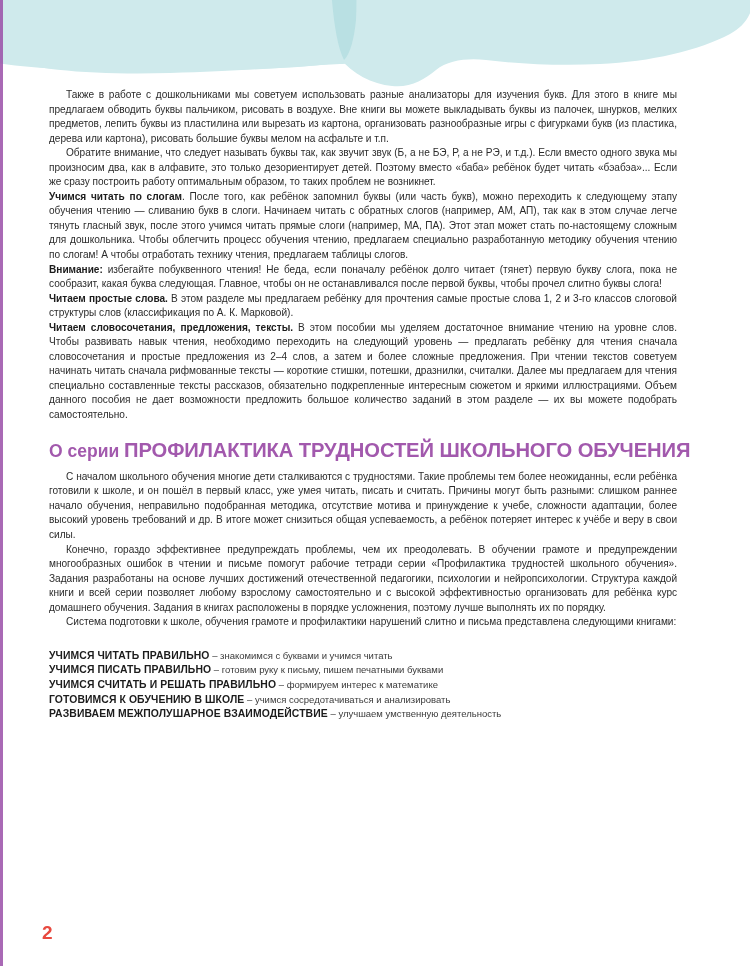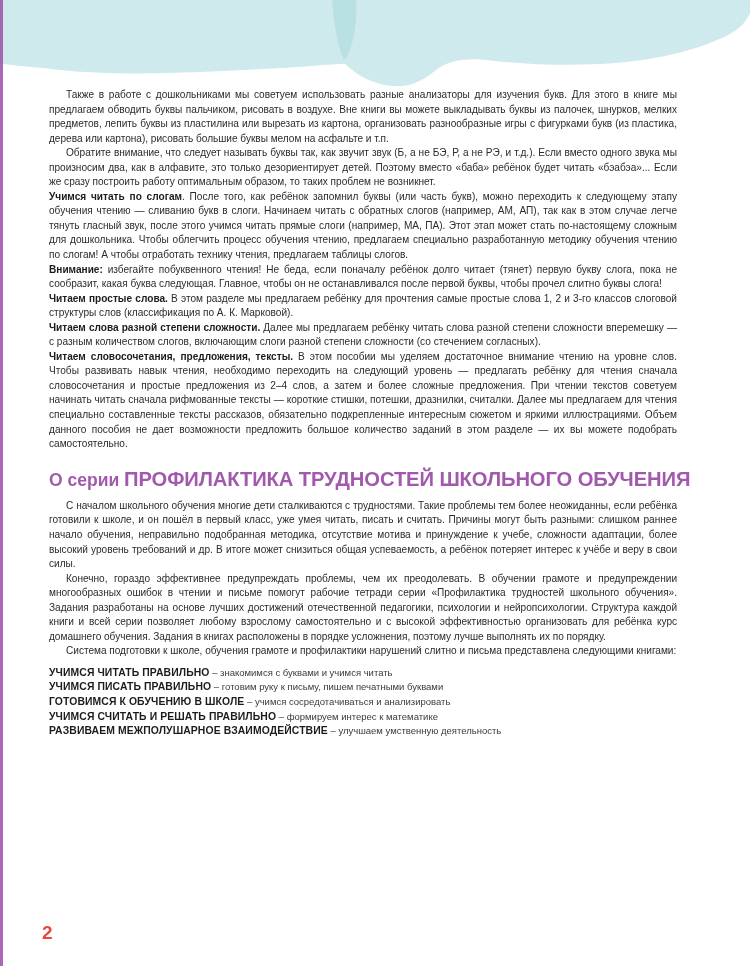--- a/index.html
+++ b/index.html
@@ -77,21 +77,21 @@
     text-align: right;
   }
   #section-heading .main-words {
     font-size: 20.2px;
     font-weight: bold;
     letter-spacing: -0.1px;
   }
 
   
   #book-list {
-    margin-top: 7px;
+    margin-top: 19px;
   }
   .book-row {
     font-size: 10.1px;
     line-height: 14.6px;
     color: #2b2b2b;
     white-space: nowrap;
   }
   .book-title {
     font-weight: bold;
     font-size: 10.4px;
@@ -135,35 +135,34 @@
 
 <div id="content">
 
   <p class="body">Также в работе с дошкольниками мы советуем использовать разные анализаторы для изучения букв. Для этого в книге мы предлагаем обводить буквы пальчиком, рисовать в воздухе. Вне книги вы можете выкладывать буквы из палочек, шнурков, мелких предметов, лепить буквы из пластилина или вырезать из картона, организовать разнообразные игры с фигурками букв (из пластика, дерева или картона), рисовать большие буквы мелом на асфальте и т.п.</p>
   <p class="body">Обратите внимание, что следует называть буквы так, как звучит звук (Б, а не БЭ, Р, а не РЭ, и т.д.). Если вместо одного звука мы произносим два, как в алфавите, это только дезориентирует детей. Поэтому вместо «баба» ребёнок будет читать «бэабэа»... Если же сразу построить работу оптимальным образом, то таких проблем не возникнет.</p>
 
   <div class="runs">
     <p class="run"><b class="lead">Учимся читать по слогам</b><span>. После того, как ребёнок запомнил буквы (или часть букв), можно переходить к следующему этапу обучения чтению — сливанию букв в слоги. Начинаем читать с обратных слогов (например, АМ, АП), так как в этом случае легче тянуть гласный звук, после этого учимся читать прямые слоги (например, МА, ПА). Этот этап может стать по-настоящему сложным для дошкольника. Чтобы облегчить процесс обучения чтению, предлагаем специально разработанную методику обучения чтению по слогам! А чтобы отработать технику чтения, предлагаем таблицы слогов.</span></p>
     <p class="run"><b class="lead">Внимание:</b><span> избегайте побуквенного чтения! Не беда, если поначалу ребёнок долго читает (тянет) первую букву слога, пока не сообразит, какая буква следующая. Главное, чтобы он не останавливался после первой буквы, чтобы прочел слитно буквы слога!</span></p>
     <p class="run"><b class="lead">Читаем простые слова.</b><span> В этом разделе мы предлагаем ребёнку для прочтения самые простые слова 1, 2 и 3-го классов слоговой структуры слов (классификация по А. К. Марковой).</span></p>
-    <p class="run"><b class="lead">Читаем слова разной степени сложности.</b><span> Далее мы предлагаем ребёнку читать слова разной степени сложности вперемешку — с разным количеством слогов, включающим слоги разной степени сложности (со стечением согласных).</span></p>
     <p class="run"><b class="lead">Читаем словосочетания, предложения, тексты.</b><span> В этом пособии мы уделяем достаточное внимание чтению на уровне слов. Чтобы развивать навык чтения, необходимо переходить на следующий уровень — предлагать ребёнку для чтения сначала словосочетания и простые предложения из 2–4 слов, а затем и более сложные предложения. При чтении текстов советуем начинать читать сначала рифмованные тексты — короткие стишки, потешки, дразнилки, считалки. Далее мы предлагаем для чтения специально составленные тексты рассказов, обязательно подкрепленные интересным сюжетом и яркими иллюстрациями. Объем данного пособия не дает возможности предложить большое количество заданий в этом разделе — их вы можете подобрать самостоятельно.</span></p>
   </div>
 
   <div id="section-heading">
     <span class="lead-words">О серии </span><span class="main-words">ПРОФИЛАКТИКА ТРУДНОСТЕЙ ШКОЛЬНОГО ОБУЧЕНИЯ</span>
   </div>
 
   <p class="body">С началом школьного обучения многие дети сталкиваются с трудностями. Такие проблемы тем более неожиданны, если ребёнка готовили к школе, и он пошёл в первый класс, уже умея читать, писать и считать. Причины могут быть разными: слишком раннее начало обучения, неправильно подобранная методика, отсутствие мотива и принуждение к учебе, сложности адаптации, более высокий уровень требований и др. В итоге может снизиться общая успеваемость, а ребёнок потеряет интерес к учёбе и веру в свои силы.</p>
   <p class="body">Конечно, гораздо эффективнее предупреждать проблемы, чем их преодолевать. В обучении грамоте и предупреждении многообразных ошибок в чтении и письме помогут рабочие тетради серии «Профилактика трудностей школьного обучения». Задания разработаны на основе лучших достижений отечественной педагогики, психологии и нейропсихологии. Структура каждой книги и всей серии позволяет любому взрослому самостоятельно и с высокой эффективностью организовать для ребёнка курс домашнего обучения. Задания в книгах расположены в порядке усложнения, поэтому лучше выполнять их по порядку.</p>
   <p class="body">Система подготовки к школе, обучения грамоте и профилактики нарушений слитно и письма представлена следующими книгами:</p>
 
   <div id="book-list">
     <div class="book-row"><span class="book-title">УЧИМСЯ ЧИТАТЬ ПРАВИЛЬНО</span><span class="book-desc"> – </span><span class="book-desc">знакомимся с буквами и учимся читать</span></div>
     <div class="book-row"><span class="book-title">УЧИМСЯ ПИСАТЬ ПРАВИЛЬНО</span><span class="book-desc"> – </span><span class="book-desc">готовим руку к письму, пишем печатными буквами</span></div>
+    <div class="book-row"><span class="book-title">УЧИМСЯ СЧИТАТЬ И РЕШАТЬ ПРАВИЛЬНО</span><span class="book-desc"> – </span><span class="book-desc">формируем интерес к математике</span></div>
     <div class="book-row"><span class="book-title">ГОТОВИМСЯ К ОБУЧЕНИЮ В ШКОЛЕ</span><span class="book-desc"> – </span><span class="book-desc">учимся сосредотачиваться и анализировать</span></div>
-    <div class="book-row"><span class="book-title">УЧИМСЯ СЧИТАТЬ И РЕШАТЬ ПРАВИЛЬНО</span><span class="book-desc"> – </span><span class="book-desc">формируем интерес к математике</span></div>
     <div class="book-row"><span class="book-title">РАЗВИВАЕМ МЕЖПОЛУШАРНОЕ ВЗАИМОДЕЙСТВИЕ</span><span class="book-desc"> – </span><span class="book-desc">улучшаем умственную деятельность</span></div>
   </div>
 
 </div>
 
 <div id="page-number">2</div>
 
 </body></html>

